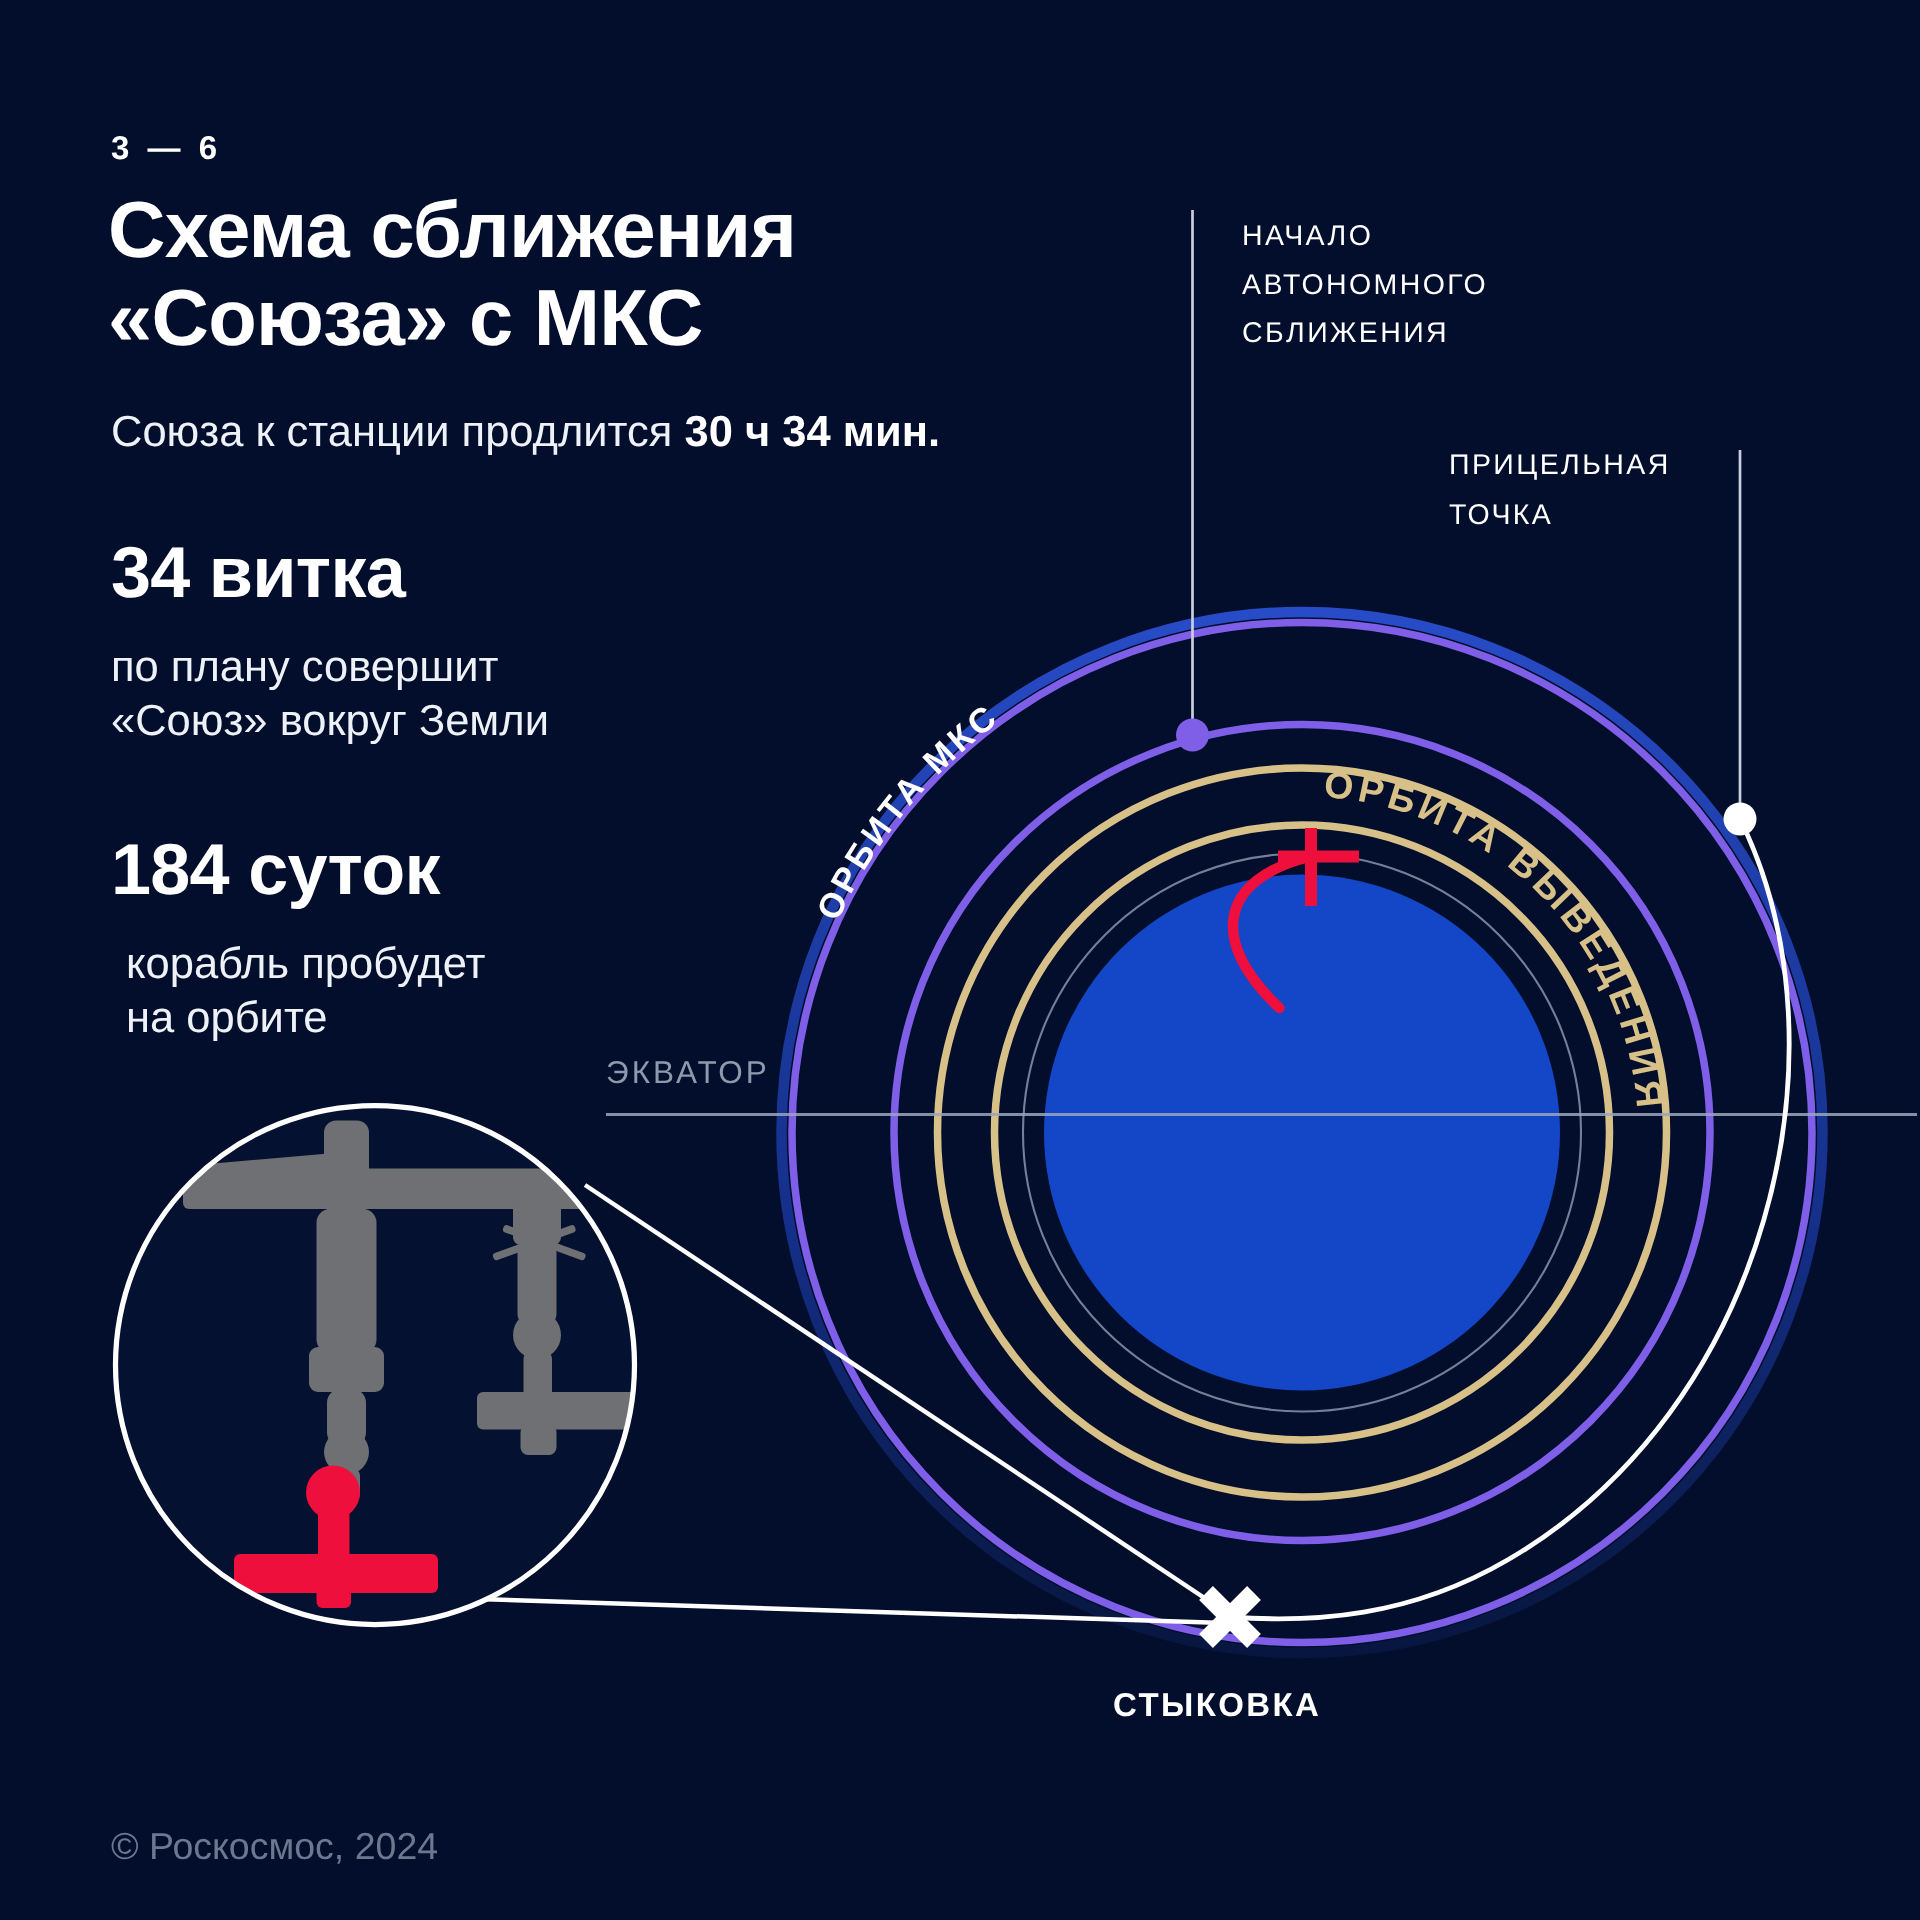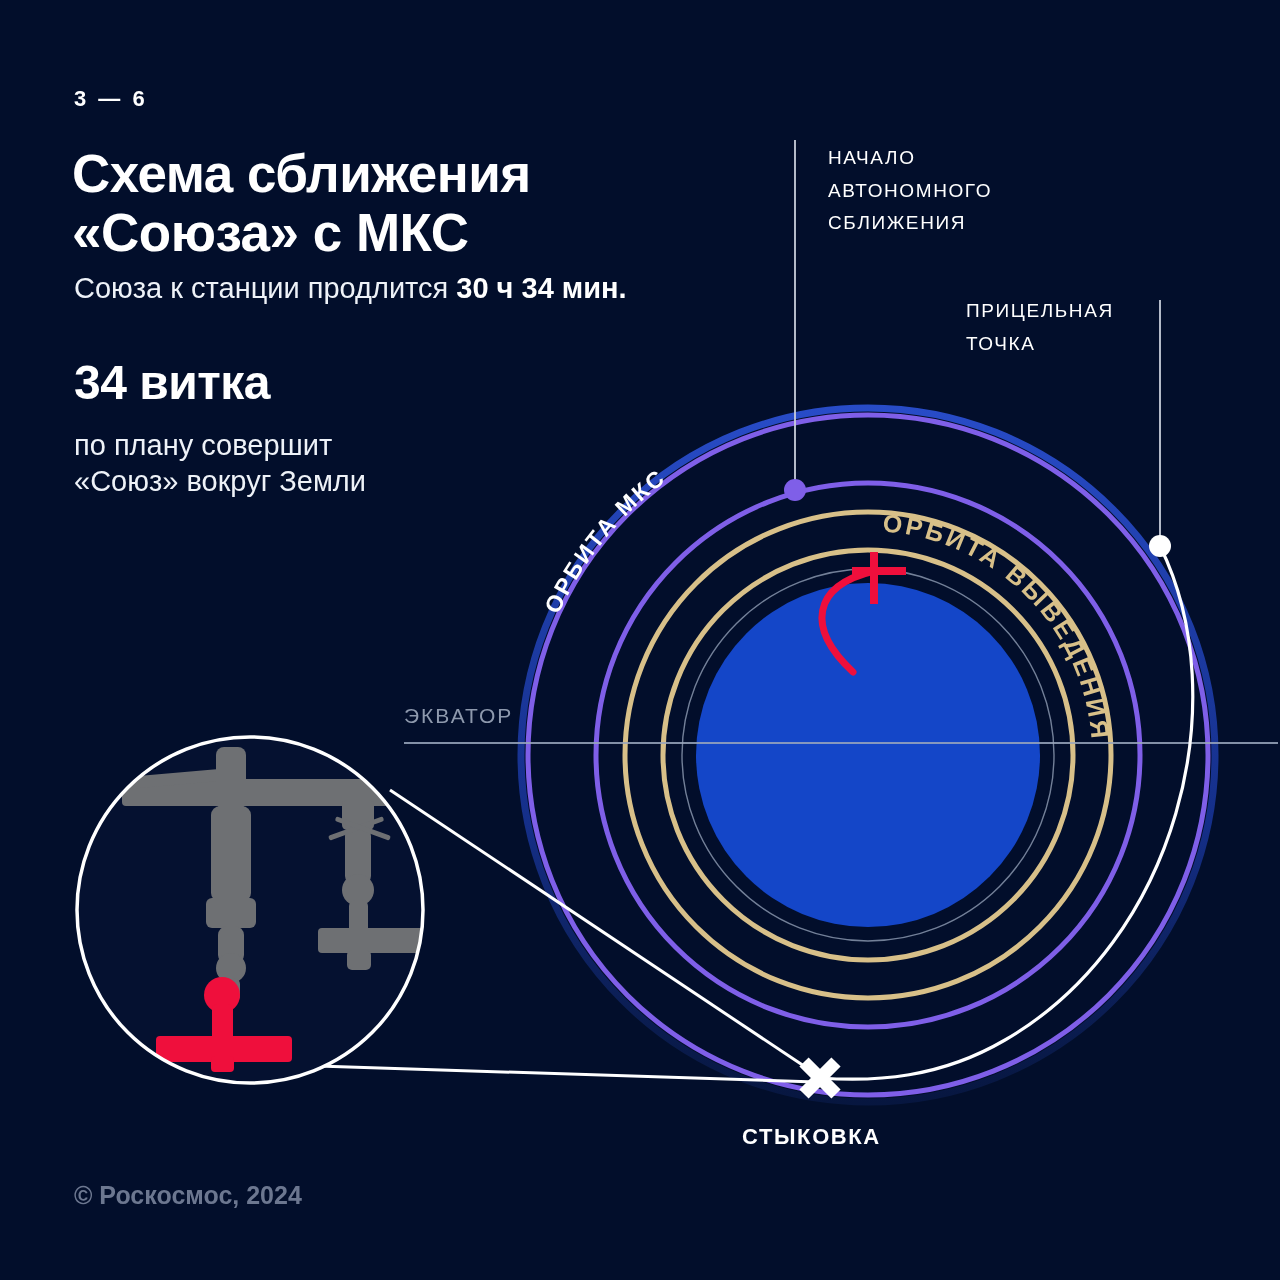--- a/index.html
+++ b/index.html
@@ -21,21 +21,20 @@
     font-size:22px; font-weight:700; letter-spacing:3px;
     color:#ffffff;
   }
   .title {
     position:absolute; left:72px; top:124px;
     width:640px;
     font-size:53px; font-weight:700; line-height:1.12;
     letter-spacing:-0.5px;
     color:#ffffff;
     white-space:pre-line;
-    margin-top:20px;
   }
   .subtitle {
     position:absolute; left:74px; top:272px;
     font-size:29px; font-weight:400;
     color:#eef2f8;
   }
   .subtitle b { font-weight:700; color:#ffffff; }
 
   .stat { position:absolute; left:74px; }
   .stat-big {
@@ -44,22 +43,22 @@
   }
   .stat-sub {
     font-size:29px; font-weight:400; line-height:1.22;
     color:#eef2f8; white-space:pre-line; margin-top:20px;
   }
   #stat1 { top:358px; }
   #stat2 { top:556px; }
   #stat2 .stat-sub { padding-left:10px; }
 
   .copyright {
-    position:absolute; left:74px; top:1181px;
-    font-size:25px; color:#6c7790; font-weight:700;
+    position:absolute; left:74px; top:1217px;
+    font-size:25px; color:#6c7790; font-weight:400;
   }
 
   
   .anno {
     position:absolute;
     font-size:19px; font-weight:400;
     letter-spacing:1.6px; line-height:1.72;
     color:#ffffff;
     white-space:pre-line;
   }
@@ -191,20 +190,25 @@
   <div class="subtitle">
     <span>Союза к станции продлится </span><b>30 ч 34 мин.</b>
   </div>
 
   <div class="stat" id="stat1">
     <div class="stat-big">34 витка</div>
     <div class="stat-sub">по плану совершит
 «Союз» вокруг Земли</div>
   </div>
 
+  <div class="stat" id="stat2">
+    <div class="stat-big">184 суток</div>
+    <div class="stat-sub">корабль пробудет
+на орбите</div>
+  </div>
 
   <div class="anno" id="anno-start">НАЧАЛО
 АВТОНОМНОГО
 СБЛИЖЕНИЯ</div>
 
   <div class="anno" id="anno-target">ПРИЦЕЛЬНАЯ
 ТОЧКА</div>
 
   <div class="anno" id="anno-dock">СТЫКОВКА</div>
 

